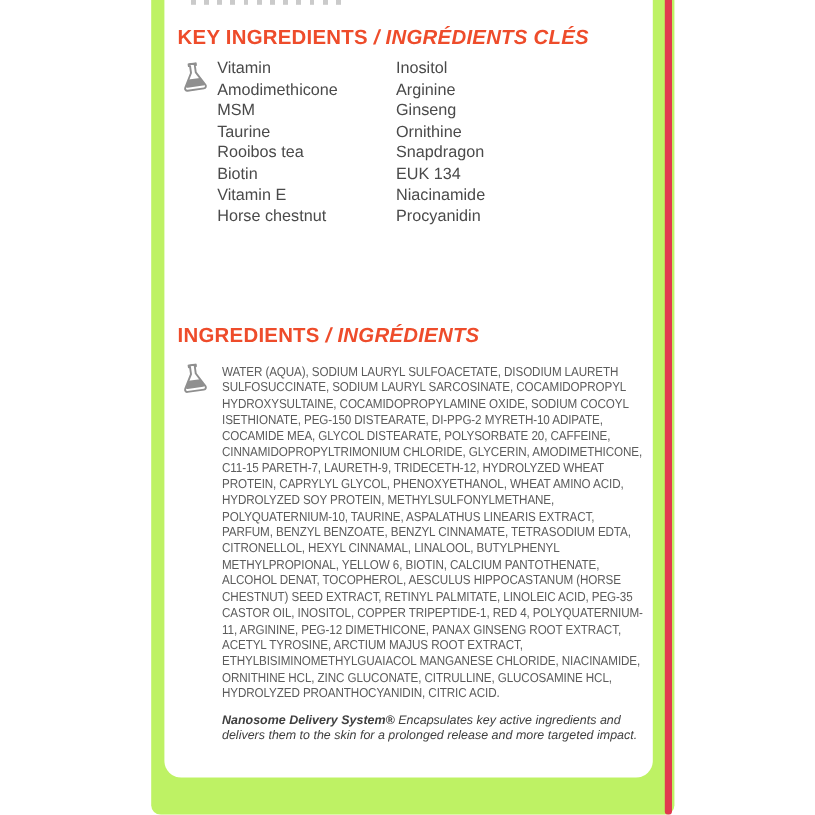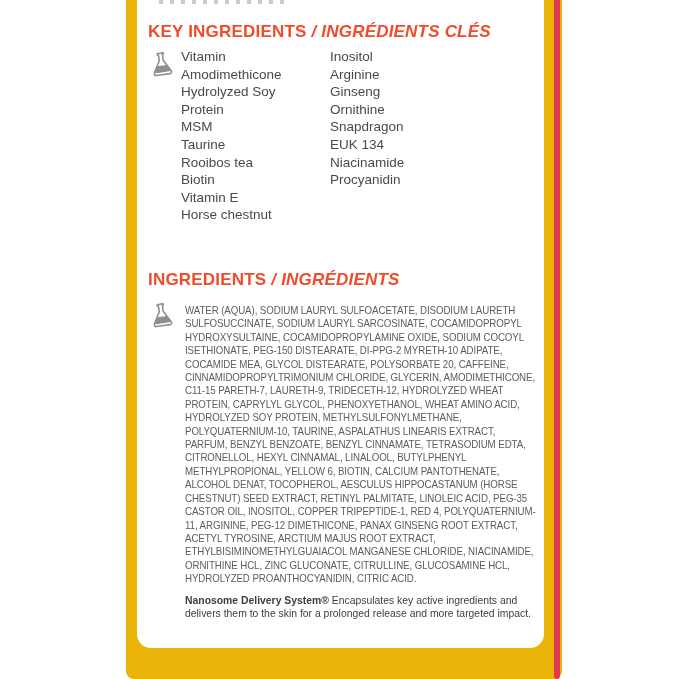--- a/index.html
+++ b/index.html
@@ -3,21 +3,21 @@
 <meta charset="utf-8">
 <style>
   html,body{margin:0;padding:0}
   body{
     width:679px;height:679px;position:relative;overflow:hidden;
     background:#ffffff;
     font-family:"Liberation Sans", sans-serif;
   }
   .package{
     position:absolute;left:126px;top:0;width:436px;height:679px;
-    background:#eab308;border-radius:0 0 8px 8px;
+    background:#bef264;border-radius:0 0 8px 8px;
   }
   .stripe{
     position:absolute;left:428px;top:0;width:6px;height:100%;
     background:#e03a4e;border-radius:0 0 3px 3px;
   }
   .panel{
     position:absolute;left:11px;top:0;width:407px;height:648px;
     background:#ffffff;border-radius:0 0 14px 14px;
   }
   .remnant{
@@ -41,21 +41,21 @@
   .ki-col-1{left:44px;width:106px}
   .ki-col-2{left:193px;width:160px}
   .lower{position:absolute;left:48px;top:304px;width:392px}
   .para{
     width:392px;transform:scaleX(0.9);transform-origin:0 0;
     font-size:10.8px;line-height:13.4px;letter-spacing:-0.1px;
     color:#5c5c5c;
   }
   .note{
     width:350px;margin-top:8px;
-    font-size:10.4px;line-height:13.6px;color:#3e3e3e;
+    font-size:10.4px;line-height:13.6px;color:#3e3e3e;font-style:italic;
   }
   .note-title{font-weight:bold}
 </style>
 </head>
 <body>
 
 <div class="package">
   <div class="stripe"></div>
 
   <div class="panel">
@@ -69,21 +69,20 @@
     <span class="flask flask-1">
       <svg width="22" height="24" viewBox="0 0 22 24" aria-hidden="true">
         <path d="M8 1 h6 v1.5 h-1 v6 l6.5 11.5 a1.8 1.8 0 0 1 -1.6 2.7 H4.1 a1.8 1.8 0 0 1 -1.6 -2.7 L9 8.5 v-6 H8 Z" fill="none" stroke="#8f8f8f" stroke-width="1.6" stroke-linejoin="round"></path>
         <path d="M6.2 13.6 h9.6 l2.7 4.8 a1.2 1.2 0 0 1 -1 1.9 H4.5 a1.2 1.2 0 0 1 -1 -1.9 Z" fill="#8f8f8f"></path>
       </svg>
     </span>
 
     <div class="ki-col ki-col-1">
         <div class="item">Vitamin</div>
         <div class="item">Amodimethicone</div>
-        <div class="item">Hydrolyzed Soy Protein</div>
         <div class="item">MSM</div>
         <div class="item">Taurine</div>
         <div class="item">Rooibos tea</div>
         <div class="item">Biotin</div>
         <div class="item">Vitamin E</div>
         <div class="item">Horse chestnut</div>
       </div>
 
     <div class="ki-col ki-col-2">
         <div class="item">Inositol</div>

